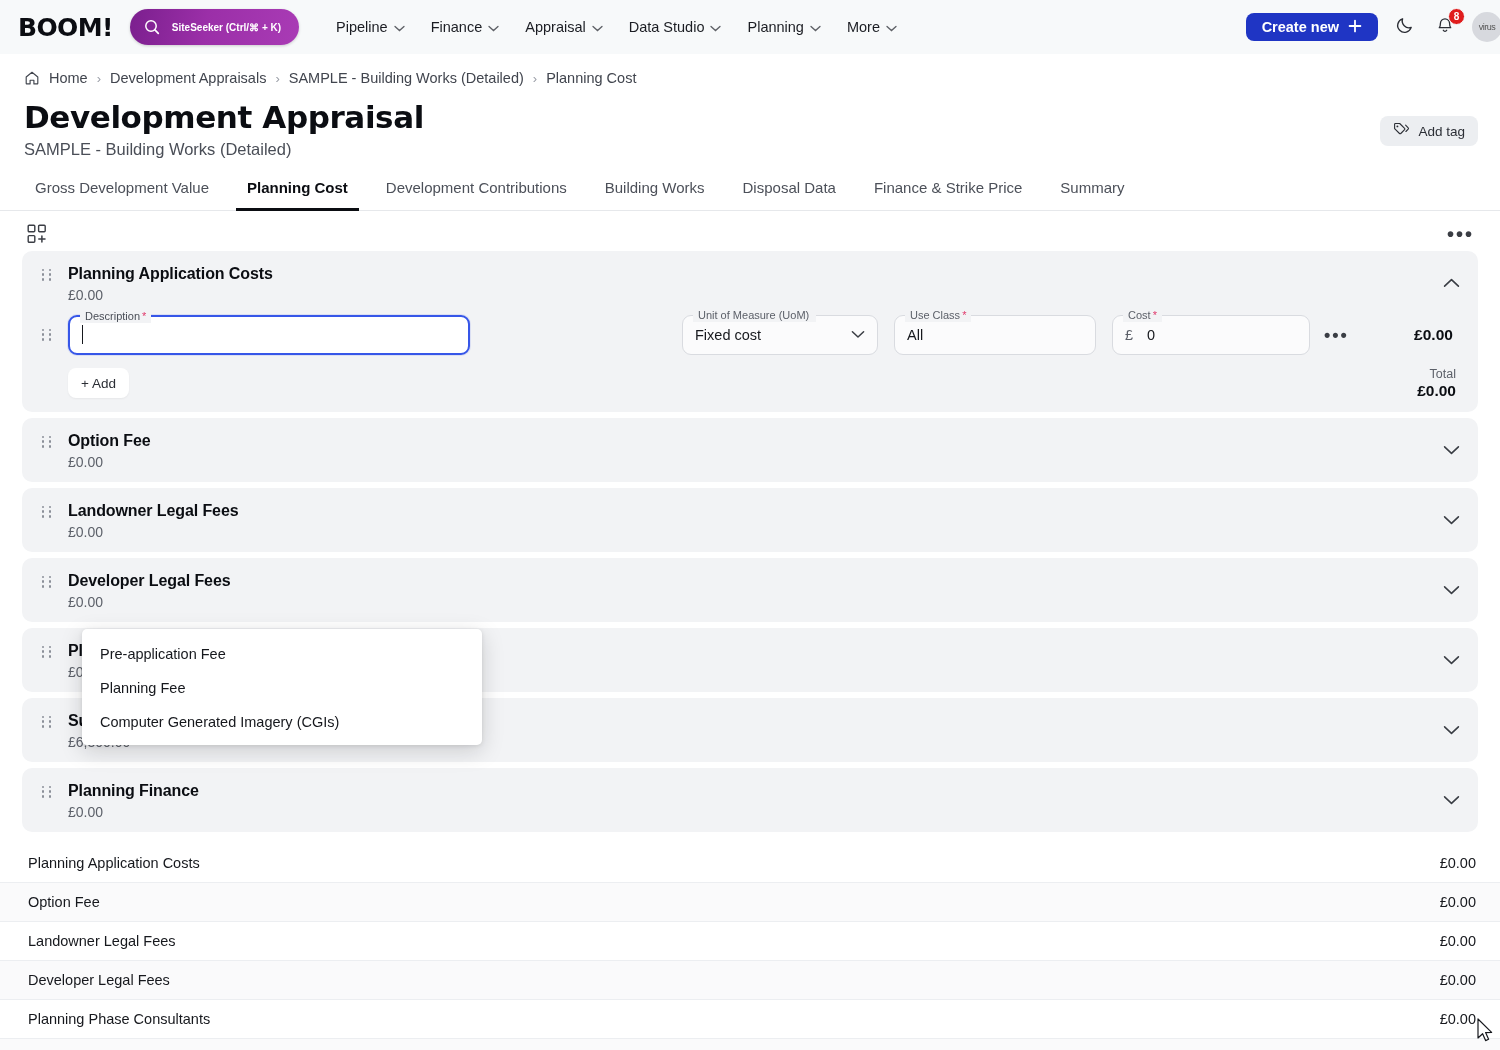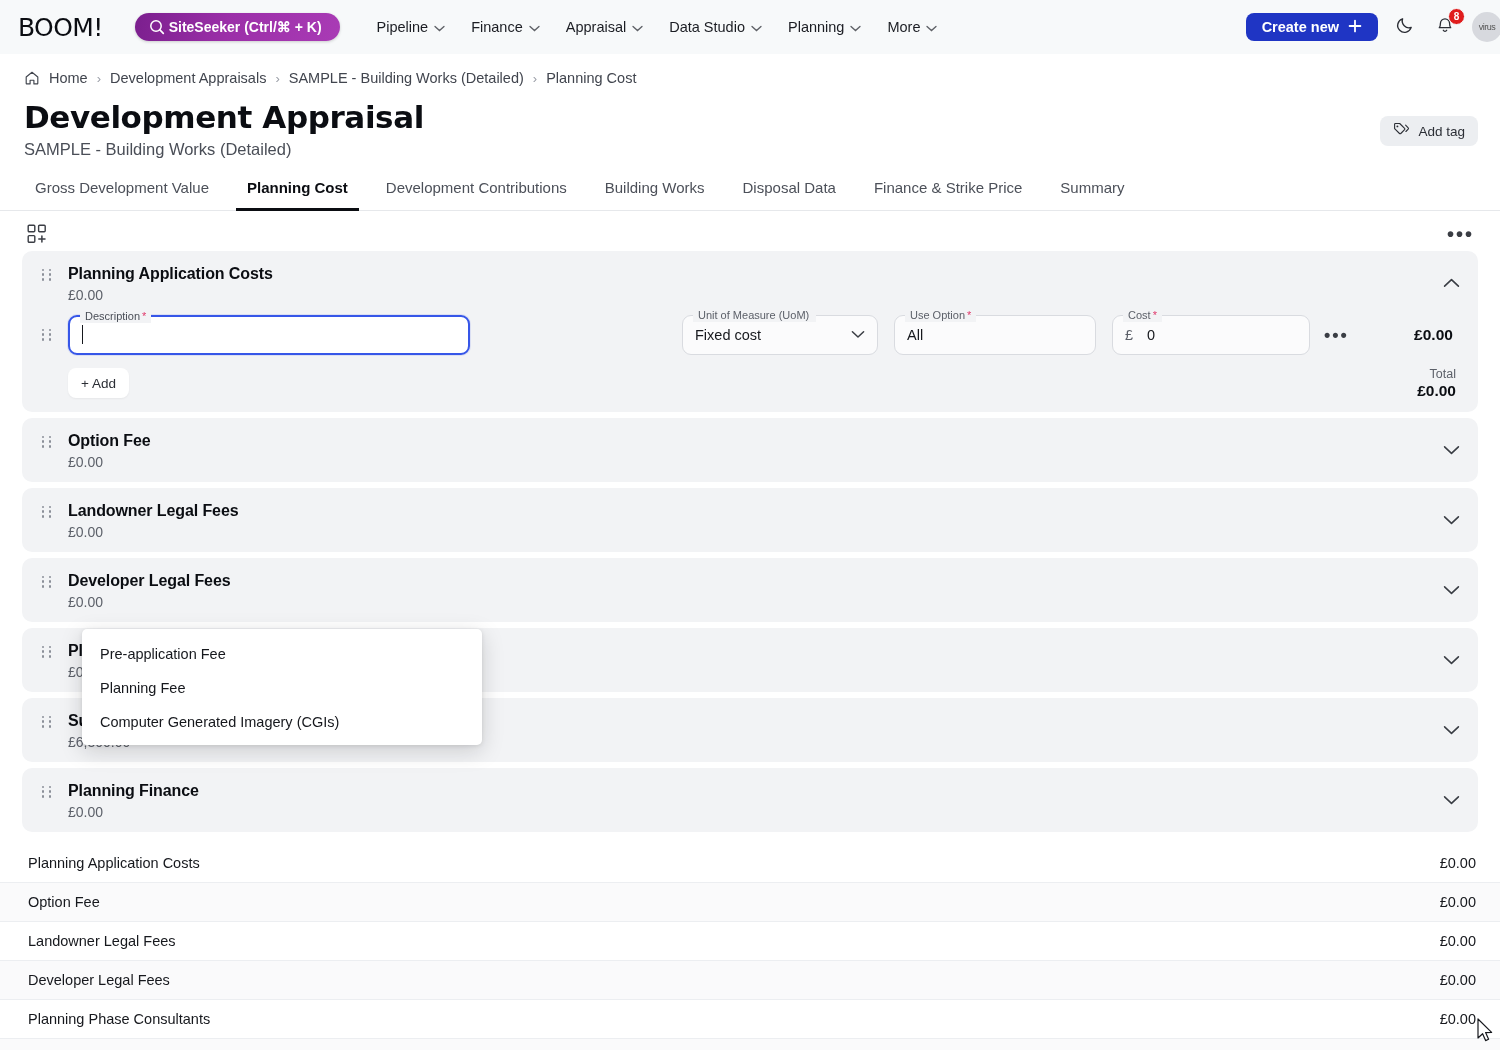--- a/index.html
+++ b/index.html
@@ -16,35 +16,35 @@
     height: 54px;
     background: #f7f9fa;
     display: flex;
     align-items: center;
     padding: 0 14px 0 18px;
     position: relative;
     z-index: 60;
   }
   .brand {
     font-size: 25px;
-    font-weight: 400;
+    font-weight: 700;
     letter-spacing: -0.6px;
     color: #0b0d12;
-    margin-right: 32px;
+    margin-right: 17px;
     font-family: "DejaVu Sans", sans-serif;
     white-space: nowrap;
   }
   .siteseeker {
-    display: flex; align-items: center; gap: 4px;
+    display: flex; align-items: center; gap: 12px;
     background: linear-gradient(100deg, #7b1f8e 0%, #9b2fa8 45%, #a93bb5 100%);
     color: #fff;
     border-radius: 22px;
-    height: 28px;
+    height: 36px;
     padding: 0 18px 0 14px;
-    font-size: 14px;
+    font-size: 10px;
     font-weight: 700;
     box-shadow: 0 1px 3px rgba(0,0,0,.18);
     cursor: pointer;
     white-space: nowrap;
   }
   .siteseeker svg { display:block; }
 
   .navlinks { display: flex; align-items: center; gap: 0; margin-left: 24px; }
   .navlink {
     display: flex; align-items: center; gap: 6px;
@@ -464,21 +464,21 @@
         <span class="fval">Fixed cost</span>
         <span class="selchev">
           <svg width="14" height="9" viewBox="0 0 14 9">
               <path d="M1.4 1.7 L7 7 L12.6 1.7" stroke="#3a3d44" stroke-width="1.5" fill="none" stroke-linecap="round" stroke-linejoin="round"></path>
             </svg>
         </span>
       </div>
 
       <div class="field fuse">
         <span class="flabel">
-          <span>Use Option</span><span class="req">*</span>
+          <span>Use Class</span><span class="req">*</span>
         </span>
         <span class="fval">All</span>
       </div>
 
       <div class="field fcost">
         <span class="flabel">
           <span>Cost</span><span class="req">*</span>
         </span>
         <span class="poundsym">£</span>
         <span class="fval">0</span>

